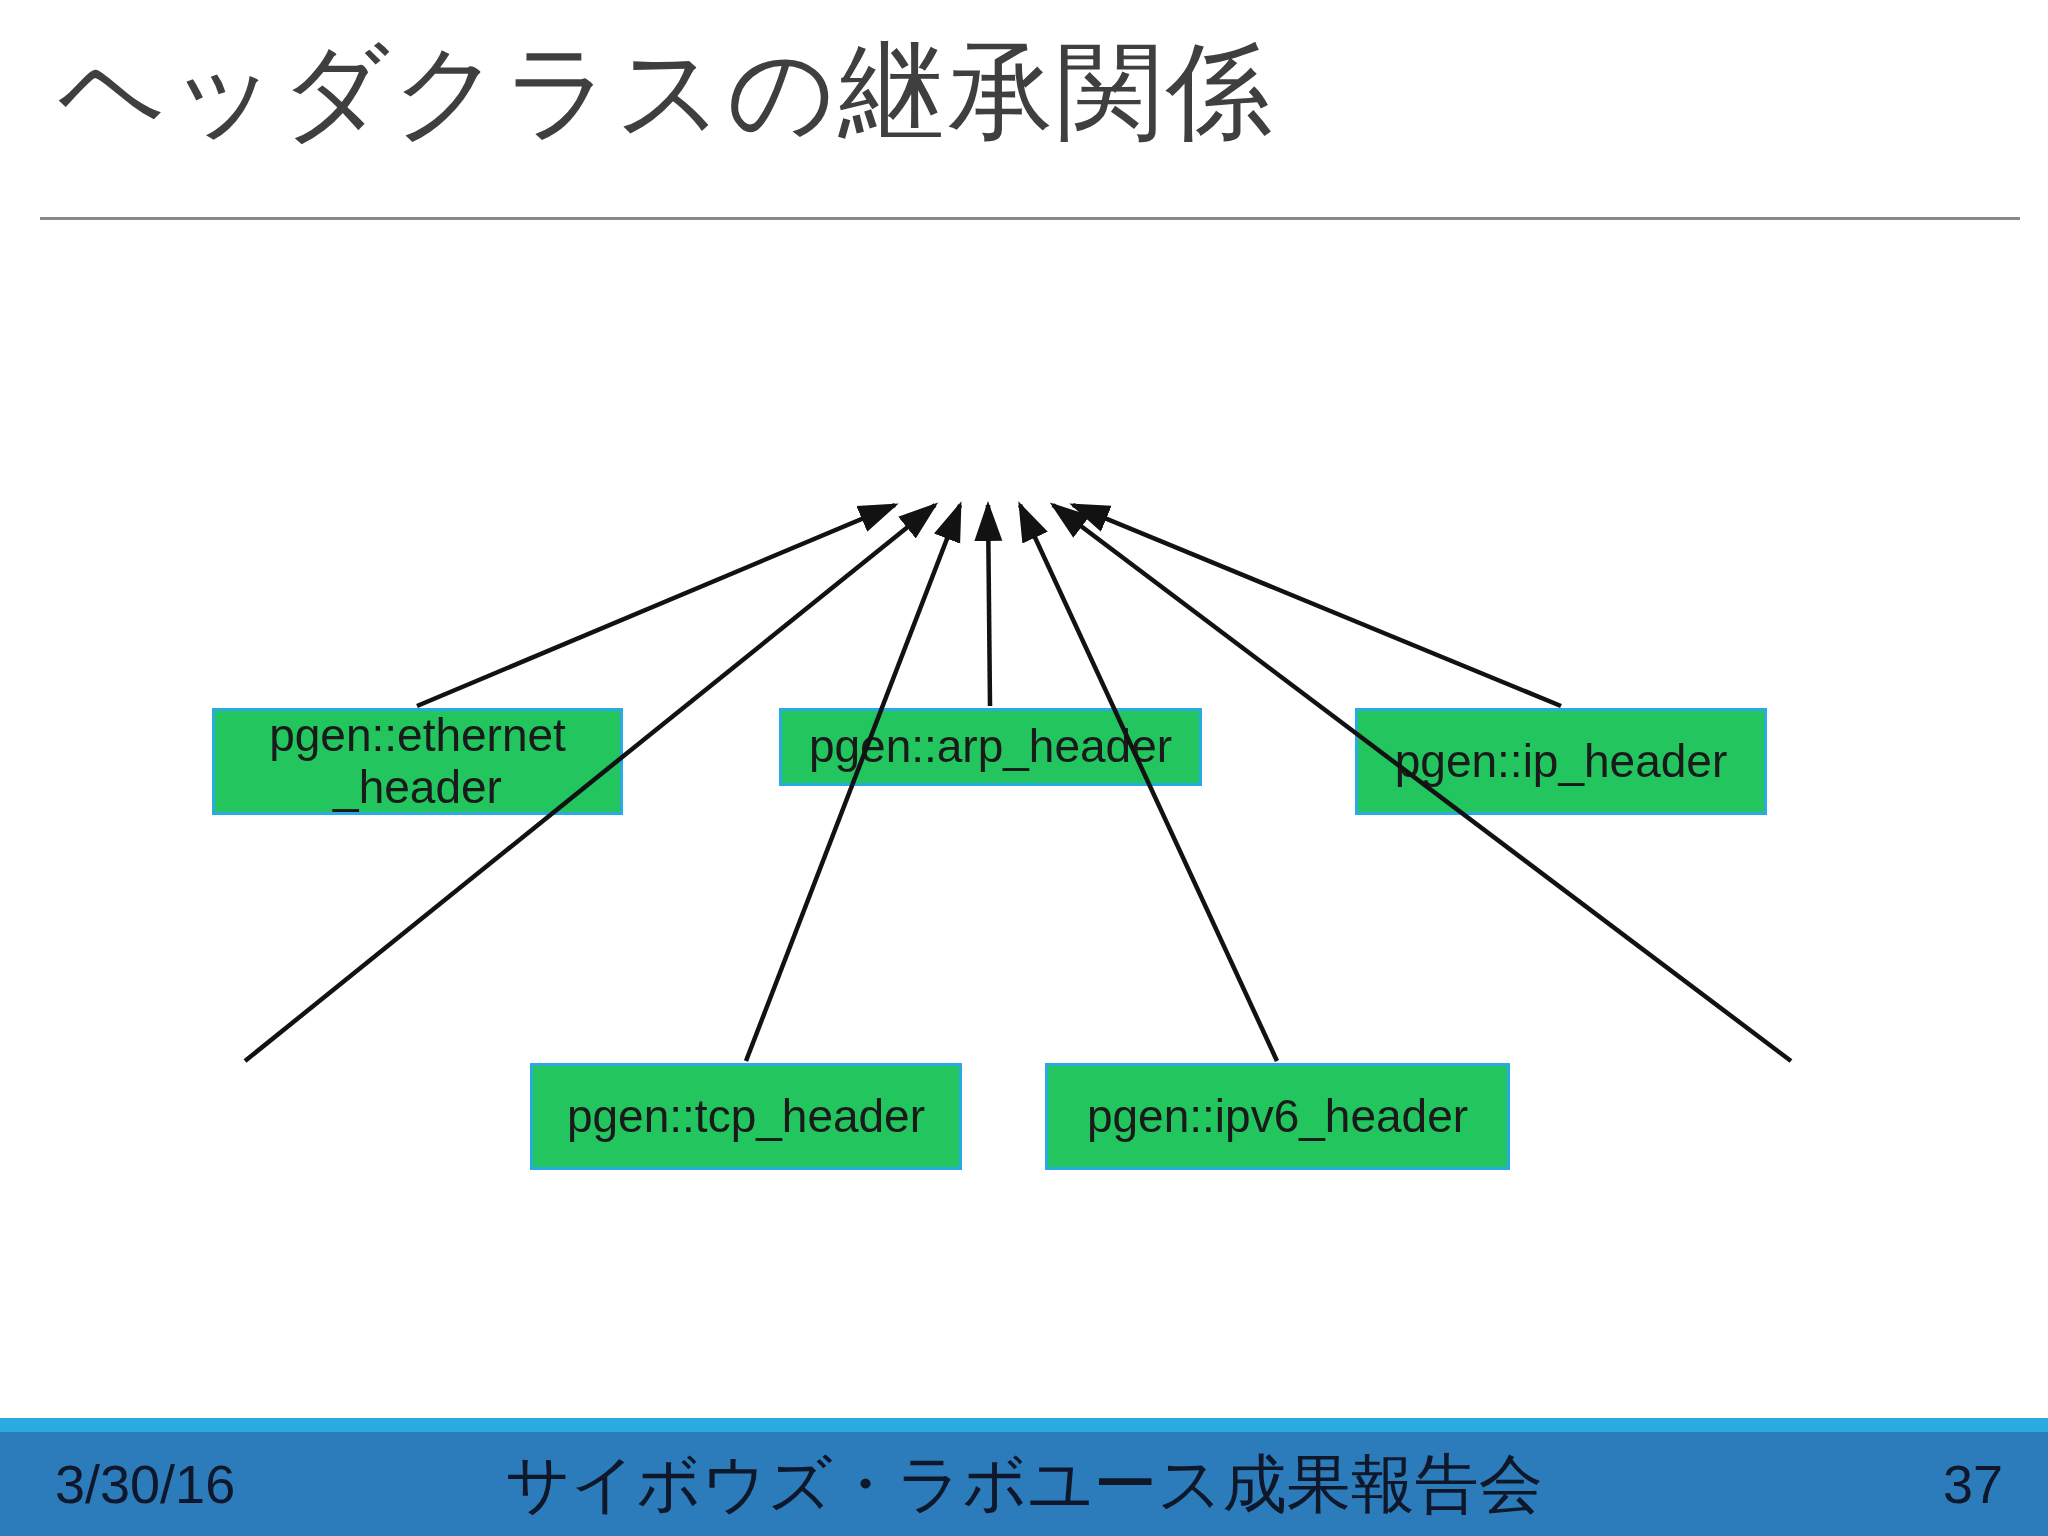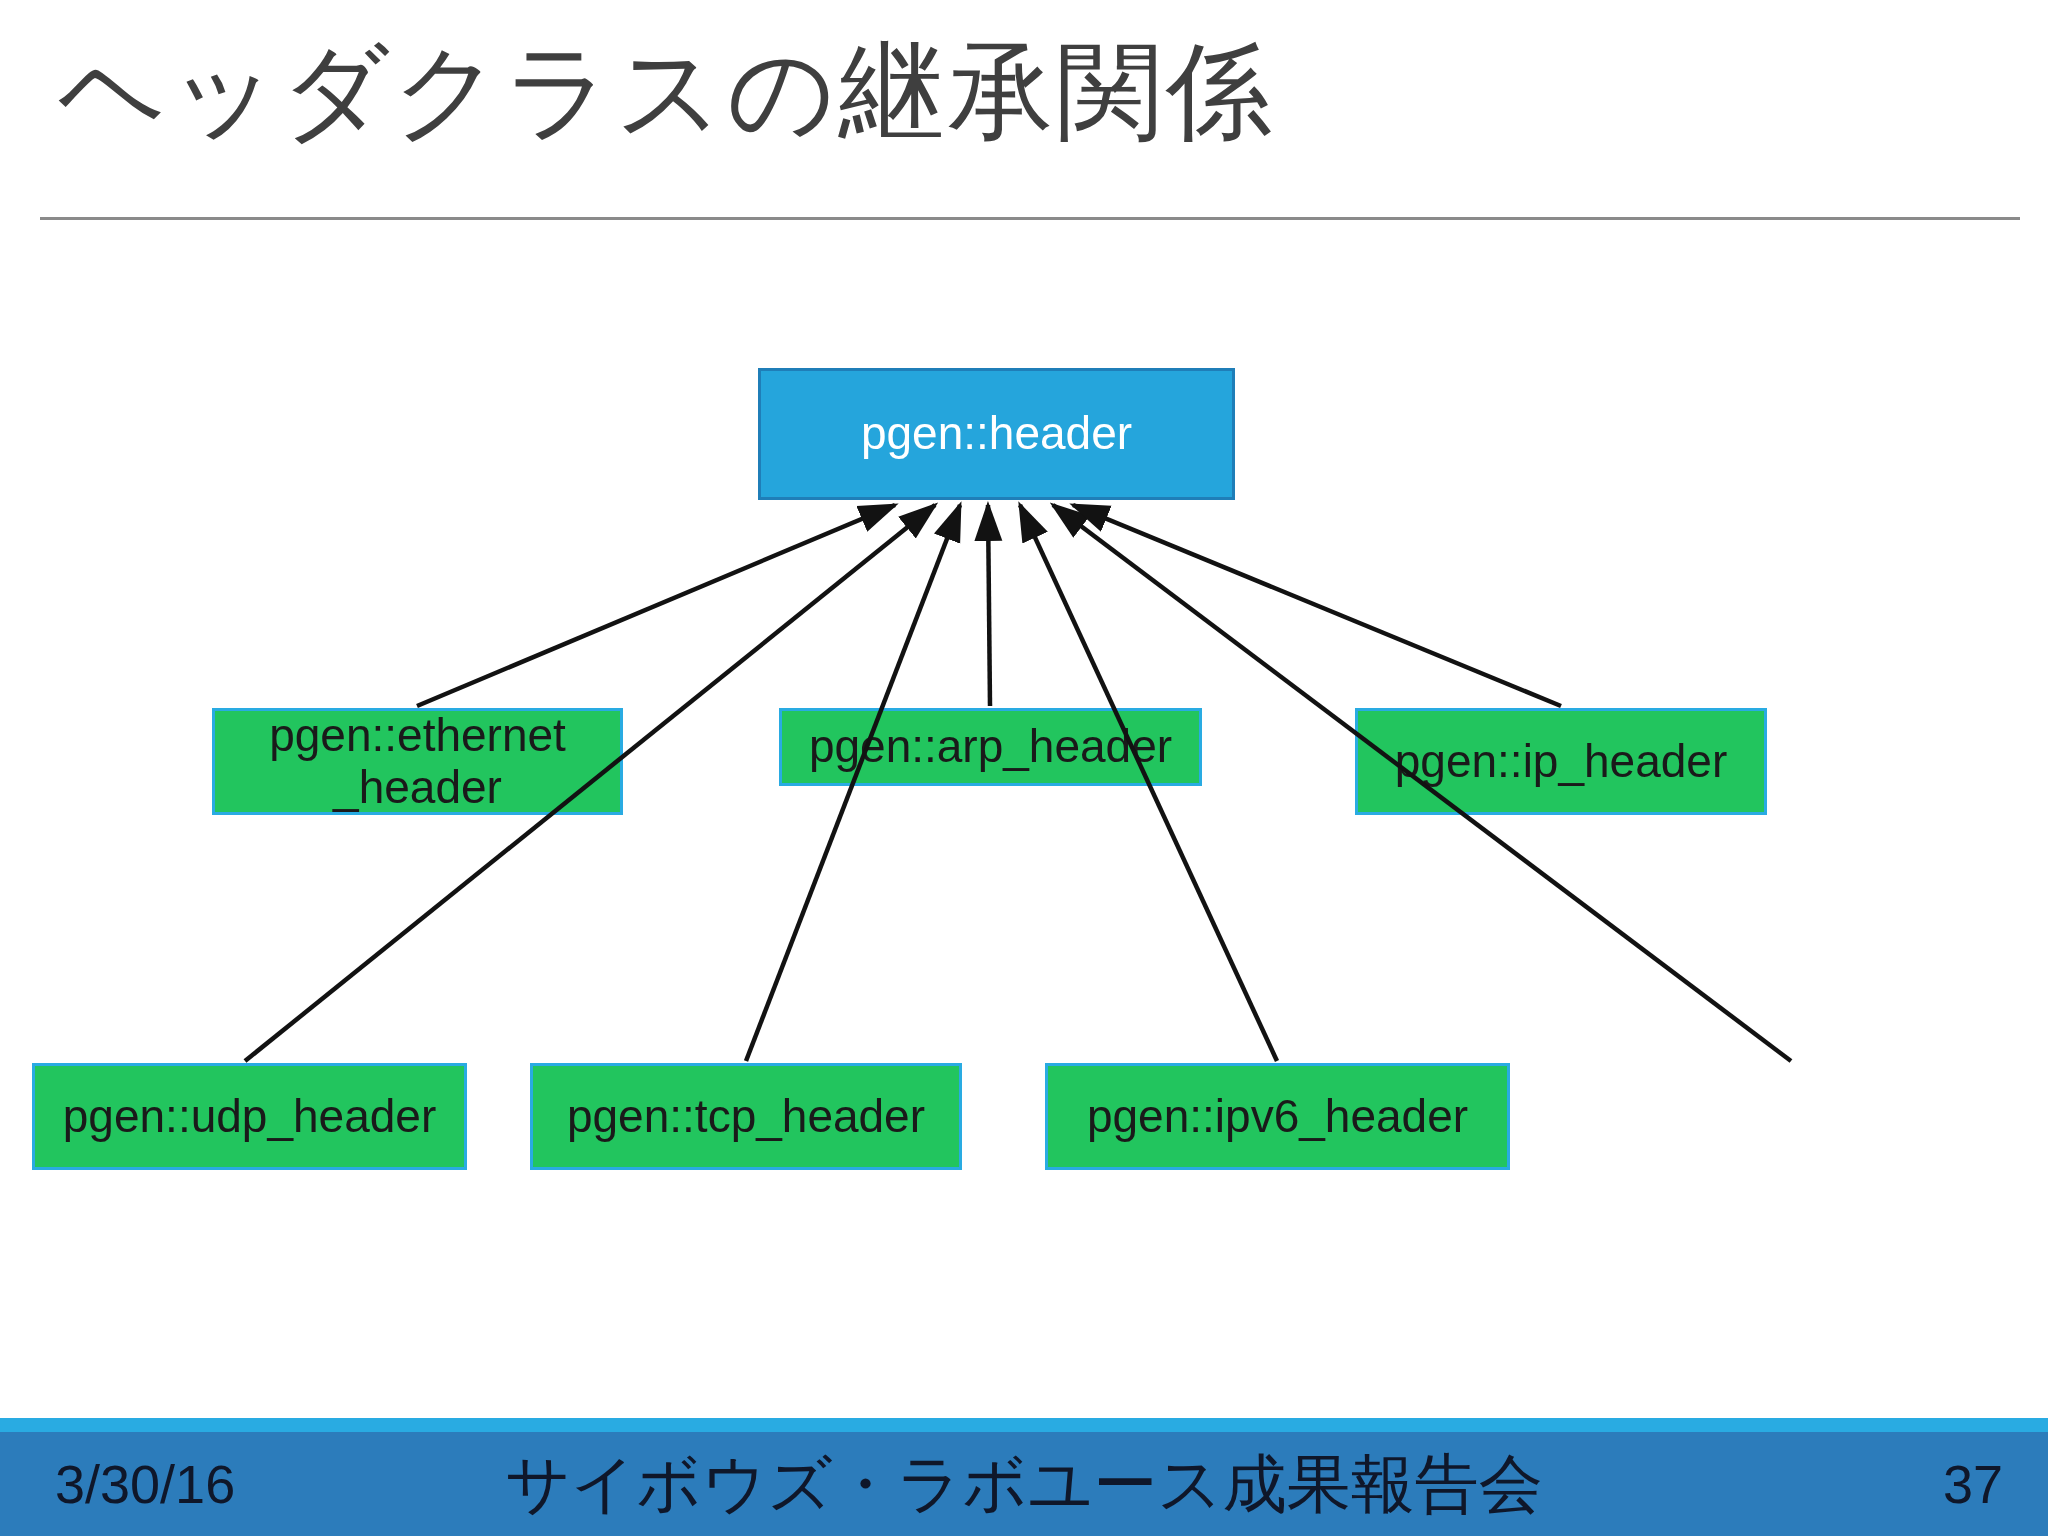--- a/index.html
+++ b/index.html
@@ -92,30 +92,28 @@
 </style>
 </head>
 <body>
 
 <div class="slide">
 
   <div class="slide-title">ヘッダクラスの継承関係</div>
 
   <div class="title-rule"></div>
 
-  <div class="node node-root">pgen::header</div>
 
   <div class="node node-ethernet">pgen::ethernet
 _header</div>
 
   <div class="node node-arp">pgen::arp_header</div>
 
   <div class="node node-ip">pgen::ip_header</div>
 
-  <div class="node node-udp">pgen::udp_header</div>
 
   <div class="node node-tcp">pgen::tcp_header</div>
 
   <div class="node node-ipv6">pgen::ipv6_header</div>
 
 
   <svg class="arrow-layer" viewBox="0 0 2048 1536">
     <defs>
       <marker id="arrowhead" markerUnits="userSpaceOnUse" markerWidth="40" markerHeight="32" refX="36" refY="16" orient="auto">
         <polygon points="0,2 40,16 0,30" fill="#121212"></polygon>

